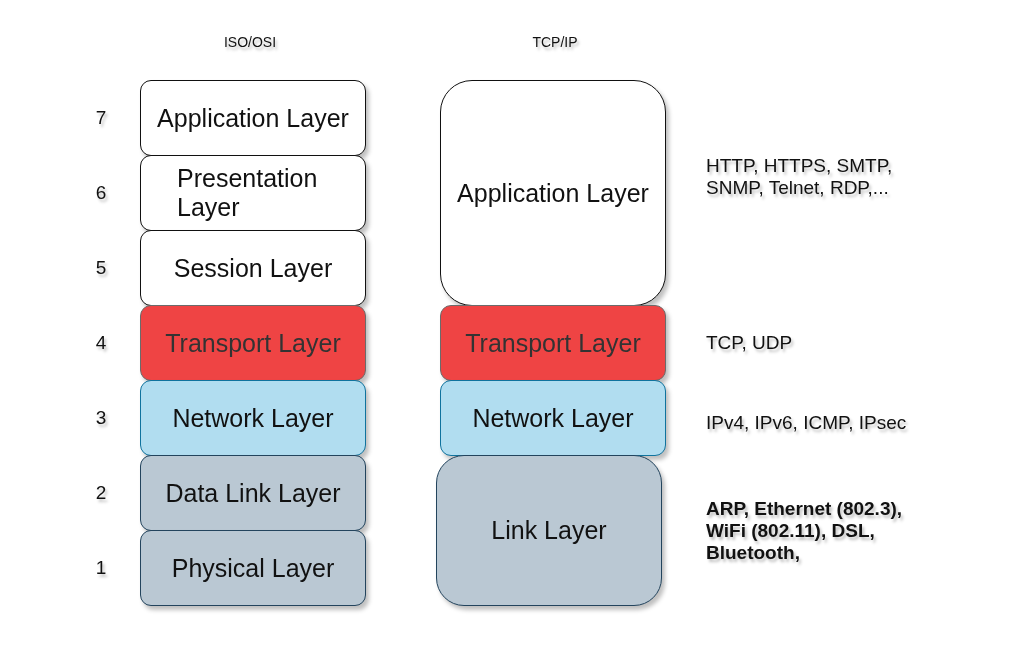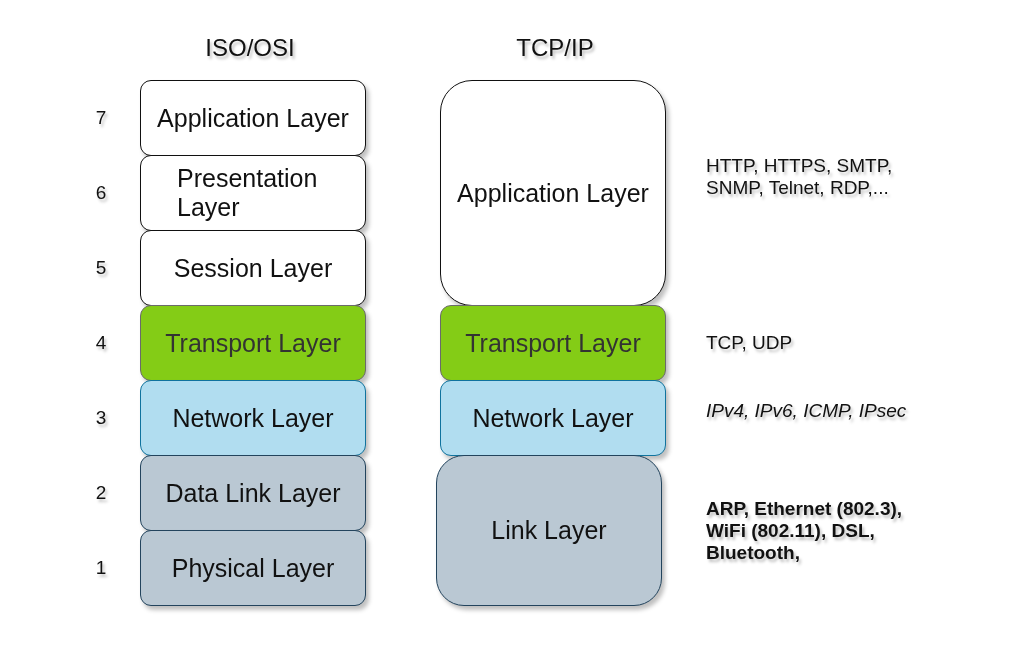--- a/index.html
+++ b/index.html
@@ -1,25 +1,25 @@
 <!DOCTYPE html>
 <html><head>
 <meta charset="utf-8">
 <style>
   html, body { margin:0; padding:0; background:#ffffff; }
   body { width:1030px; height:651px; position:relative; overflow:hidden;
          font-family:"Liberation Sans", sans-serif; color:#111; }
-  .title { position:absolute; font-size:24px; text-shadow:2px 3px 3px rgba(0,0,0,0.25); text-align:center; }
+  .title { position:absolute; font-size:14px; text-shadow:2px 3px 3px rgba(0,0,0,0.25); text-align:center; }
   .num { position:absolute; left:88px; width:26px; text-align:center; font-size:19px;
          text-shadow:2px 3px 3px rgba(0,0,0,0.25); }
   .box { position:absolute; box-sizing:border-box; border:1.5px solid #111; border-radius:11px;
          display:flex; align-items:center; justify-content:center; font-size:25px;
          box-shadow:3px 4px 4px rgba(0,0,0,0.25); }
   .white { background:#ffffff; border-color:#111; }
-  .gray { background:#84cc16; border-color:#6b6b6b; color:#333; }
+  .gray { background:#ef4444; border-color:#6b6b6b; color:#333; }
   .blue { background:#b1ddf0; border-color:#10739e; }
   .slate { background:#bac8d3; border-color:#23445d; }
   .proto { position:absolute; left:706px; font-size:19px; line-height:22px;
            text-shadow:2px 3px 3px rgba(0,0,0,0.25); }
 </style>
 </head>
 <body>
 
 <div class="title" style="left:190px;top:34px;width:120px;">ISO/OSI</div>
 <div class="title" style="left:495px;top:34px;width:120px;">TCP/IP</div>
@@ -65,18 +65,18 @@
   </div>
 <div class="box slate" style="left:436px;top:455px;width:226px;height:151px;border-radius:28px;">
     <span>Link Layer</span>
   </div>
 
 <div class="proto" style="top:155px;">
   <div>HTTP, HTTPS, SMTP,</div>
   <div>SNMP, Telnet, RDP,...</div>
 </div>
 <div class="proto" style="top:332px;">TCP, UDP</div>
-<div class="proto" style="top:400px;font-style:italic;">IPv4, IPv6, ICMP, IPsec</div>
+<div class="proto" style="top:412px;">IPv4, IPv6, ICMP, IPsec</div>
 <div class="proto" style="top:498px;font-weight:bold;">
   <div>ARP, Ethernet (802.3),</div>
   <div>WiFi (802.11), DSL,</div>
   <div>Bluetooth,</div>
 </div>
 
 </body></html>

